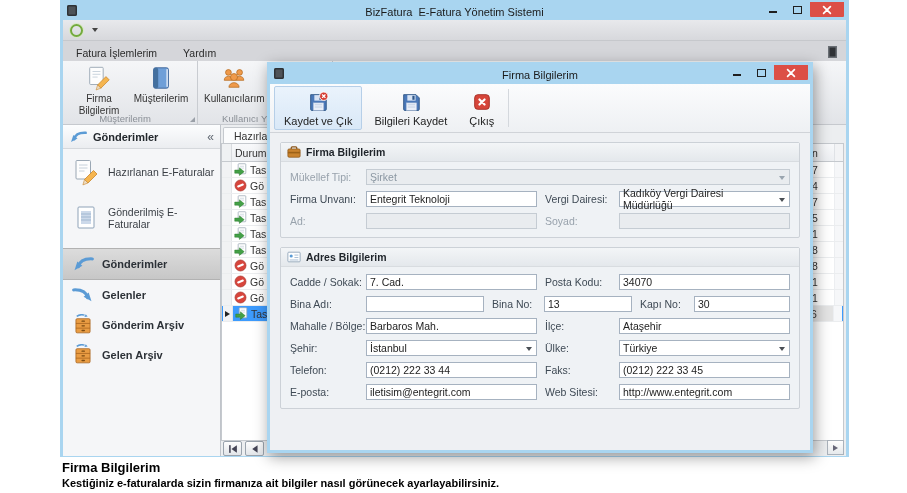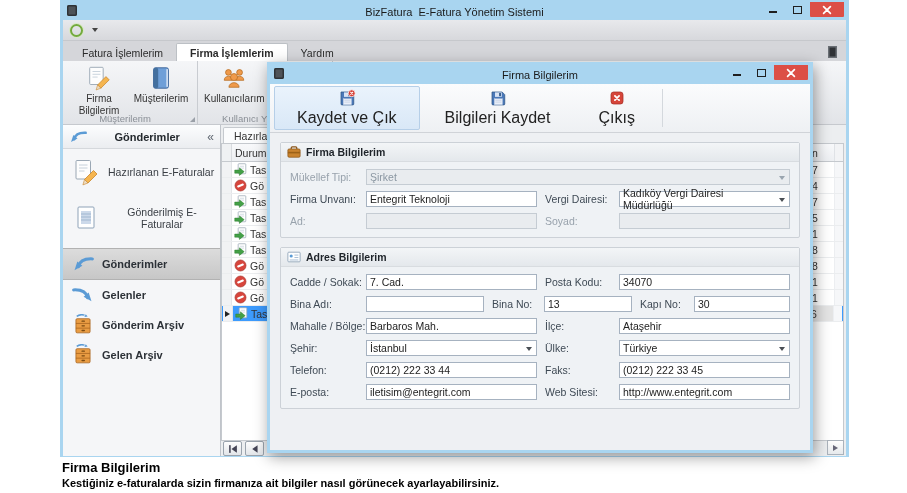--- a/index.html
+++ b/index.html
@@ -14,38 +14,38 @@
   .app-ico{position:absolute;left:4px;top:2px;width:10px;height:11px;background:#4e5358;border-radius:2px;box-shadow:inset 0 0 0 1.5px #2e3236;}
   .winbtns{position:absolute;right:2px;top:-1px;display:flex;height:15px;}
   .wbtn{width:25px;display:flex;align-items:center;justify-content:center;cursor:pointer;}
   .wbtn .bar{width:8px;height:2px;background:#1f1f1f;margin-top:4px;}
   .wbtn .box{width:7px;height:6px;border:1.5px solid #1f1f1f;background:transparent;}
   .wbtn.close{width:34px;background:#dc4f46;border-radius:0 0 1px 1px;}
 
   
   .qat{height:20px;background:linear-gradient(#e8e9ec,#d7d8dc);border-bottom:1px solid #c6c8cc;display:flex;align-items:center;padding-left:7px;gap:9px;}
   .caret{width:0;height:0;border-left:3.5px solid transparent;border-right:3.5px solid transparent;border-top:4px solid #444;}
-  .tabrow{height:20px;background:#d5d6da;display:flex;align-items:flex-end;padding-left:6px;position:relative;}
+  .tabrow{height:20px;background:#d5d6da;display:flex;align-items:flex-end;position:relative;}
   .tab{padding:3px 13px 2px;font-size:10.5px;color:#2b2b2b;cursor:pointer;}
   .tab.active{background:#fff;border:1px solid #bcc0c5;border-bottom:none;font-weight:700;border-radius:2px 2px 0 0;}
   .tabrow-ico{position:absolute;right:9px;bottom:3px;width:9px;height:12px;background:#2f3236;box-shadow:inset 0 0 0 1.5px #6a6f75;}
 
   
   .ribbon{height:63px;background:linear-gradient(#f5f6f8,#e2e4e8);border-bottom:1px solid #c6c9ce;display:flex;}
   .rgroup{position:relative;padding:2px 5px 12px;border-right:1px solid #c9ccd1;display:flex;align-items:flex-start;}
   .rgroup-label{position:absolute;bottom:0;left:0;right:10px;text-align:center;font-size:9.5px;color:#8a8f96;}
   .dlg-launcher{position:absolute;right:2px;bottom:2px;width:0;height:0;border-left:5px solid transparent;border-bottom:5px solid #9aa0a8;cursor:pointer;}
   .rbtn{width:60px;text-align:center;font-size:10px;line-height:1.15;color:#333;padding:2px 1px;border-radius:2px;cursor:pointer;}
   .rbtn .ric{width:26px;height:26px;margin:0 auto 2px;}
 
   
   .content{position:relative;height:331px;display:flex;}
 
   
-  .sidebar{width:157px;background:#f5f6f8;border-right:1px solid #c0c4ca;display:flex;flex-direction:column;text-align:center;}
+  .sidebar{width:157px;background:#f5f6f8;border-right:1px solid #c0c4ca;display:flex;flex-direction:column;}
   .sb-head{height:23px;display:flex;align-items:center;gap:6px;padding:0 6px;background:linear-gradient(#fcfdfe,#ebedf0);border-bottom:1px solid #d5d8dc;}
   .sb-head .lbl{font-weight:700;font-size:11px;color:#23282d;flex:1;}
   .sb-chev{color:#5f6670;font-size:12px;cursor:pointer;}
   .sb-item{height:46px;display:flex;align-items:center;gap:8px;padding:0 4px 0 9px;cursor:pointer;}
   .sb-item .ic{width:28px;height:28px;flex:0 0 28px;}
   .sb-item .lbl{font-size:10.5px;color:#3a3f45;}
   .sb-item.disabled .lbl{color:#a9aeb4;}
   .sb-item.disabled .ic{opacity:.55;filter:grayscale(1);}
   .sb-nav{margin-top:7px;}
   .nav-item{height:30px;display:flex;align-items:center;gap:8px;padding:0 4px 0 9px;cursor:pointer;}
@@ -83,21 +83,21 @@
   .tri-r{width:0;height:0;border-top:3.5px solid transparent;border-bottom:3.5px solid transparent;border-left:5px solid #667;}
 
   
   .dialog{position:absolute;left:267px;top:62px;width:546px;height:391px;border:3px solid #a9d5f0;box-sizing:border-box;
     background:#eef0f3;box-shadow:2px 4px 14px rgba(0,0,0,.38);}
   .dtitle{position:relative;height:19px;background:#a9d5f0;display:flex;align-items:center;justify-content:center;}
   .dtitle .title{font-size:11px;color:#1b1b1b;}
   .dtitle .app-ico{top:3px;}
   .dtitle .winbtns{top:0;}
   .dtoolbar{height:44px;background:linear-gradient(#fbfcfd,#eef0f3);border-bottom:1px solid #d0d3d8;display:flex;align-items:stretch;padding:2px 4px;gap:2px;}
-  .tbtn{display:flex;flex-direction:column;align-items:center;justify-content:flex-end;padding:2px 22px;font-size:16px;color:#222;
+  .tbtn{display:flex;flex-direction:column;align-items:center;justify-content:flex-end;padding:2px 9px;font-size:11px;color:#222;
     border:1px solid transparent;border-radius:2px;cursor:pointer;text-align:right;}
   .tbtn .tic{width:22px;height:22px;margin-bottom:2px;}
   .tbtn.active{background:linear-gradient(#eaf3fc,#d9e8f7);border-color:#b6cfe8;}
   .tb-sep{width:1px;background:#d4d8dd;margin:3px 2px;}
   .dbody{padding:9px 10px;}
 
   .gbox{border:1px solid #ccd1d7;background:#eff2f5;border-radius:2px;margin-bottom:9px;}
   .gbox-h{height:18px;display:flex;align-items:center;gap:5px;padding:0 6px;background:linear-gradient(#f3f5f7,#e4e8ec);
     border-bottom:1px solid #d8dce0;font-weight:700;font-size:10.5px;color:#1f242a;}
   .gbox-h .gic{width:14px;height:14px;}
@@ -249,21 +249,20 @@
     </span>
   </div>
 
   <div class="qat">
     <span class="ringicon"></span>
     <span class="caret"></span>
   </div>
 
   <div class="tabrow">
     <span class="tab">Fatura İşlemlerim</span>
-    <span class="tab active">Firma İşlemlerim</span>
     <span class="tab">Yardım</span>
     <span class="tabrow-ico"></span>
   </div>
 
   <div class="ribbon">
     <div class="rgroup">
       <div class="rbtn">
         <svg class="ric">
             <use href="#sym-page-pencil"></use>
           </svg>

